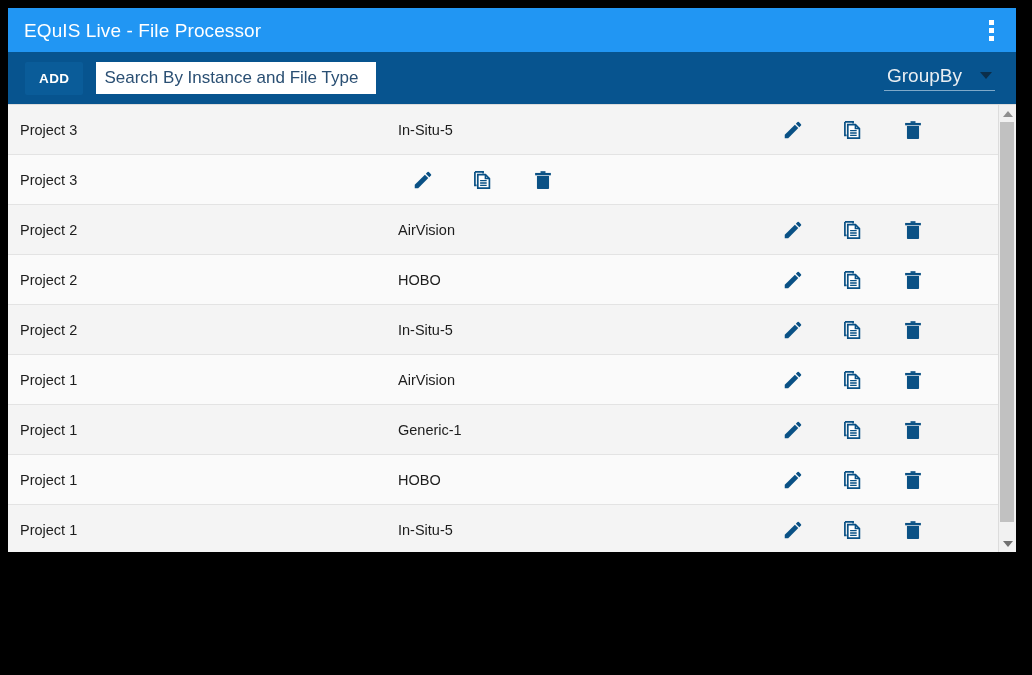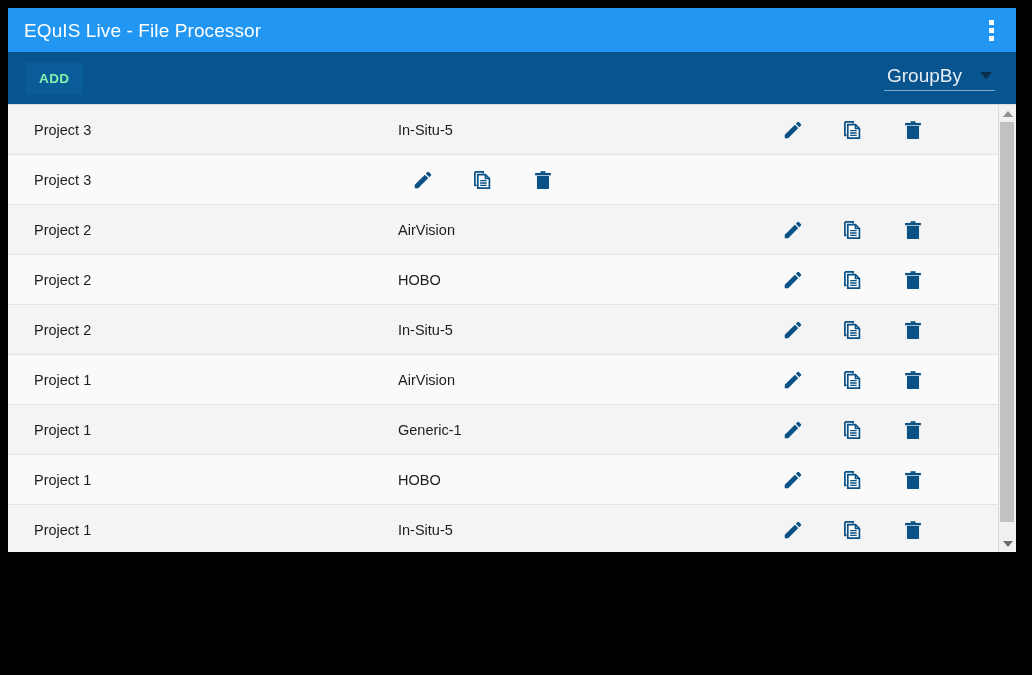--- a/index.html
+++ b/index.html
@@ -68,21 +68,21 @@
     height: 52px;
     min-height: 52px;
     background: #07548f;
     display: flex;
     align-items: center;
     padding: 0 16px 0 17px;
     box-sizing: border-box;
   }
   .add-btn {
     background: #0a5c99;
-    color: #86efac;
+    color: #ffffff;
     font-size: 13.5px;
     font-weight: 700;
     letter-spacing: .4px;
     border: none;
     border-radius: 2px;
     padding: 9px 14px;
     cursor: pointer;
     font-family: "Liberation Sans", sans-serif;
   }
   .search-wrap {
@@ -163,21 +163,21 @@
     align-items: center;
     border-bottom: 1px solid #e3e3e3;
     box-sizing: border-box;
   }
   .row.odd  { background: #f4f4f4; }
   .row.even { background: #fafafa; }
   .cell {
     font-size: 14.5px;
     color: #1d1d1d;
   }
-  .c-inst { width: 385px; padding-left: 26px; box-sizing: border-box; }
+  .c-inst { width: 385px; padding-left: 12px; box-sizing: border-box; }
   .c-type { width: 370px; padding-left: 5px; box-sizing: border-box; }
   .c-act {
     flex: 1;
     display: flex;
     align-items: center;
     gap: 0;
   }
   .icon-btn {
     width: 60px;
     display: flex;
@@ -246,20 +246,23 @@
     <div class="titlebar-title">EQuIS Live - File Processor</div>
     <div class="kebab">
       <i></i>
       <i></i>
       <i></i>
     </div>
   </div>
 
   <div class="toolbar">
     <button class="add-btn">ADD</button>
+    <div class="search-wrap">
+      <input class="search-input" type="text" placeholder="Search By Instance and File Type" style="">
+    </div>
     <div class="toolbar-spacer"></div>
     <div class="groupby">
       <span class="groupby-label">GroupBy</span>
       <span class="caret"></span>
     </div>
   </div>
 
 
   <div class="table-area">
     <div class="rows" id="rows-container">

